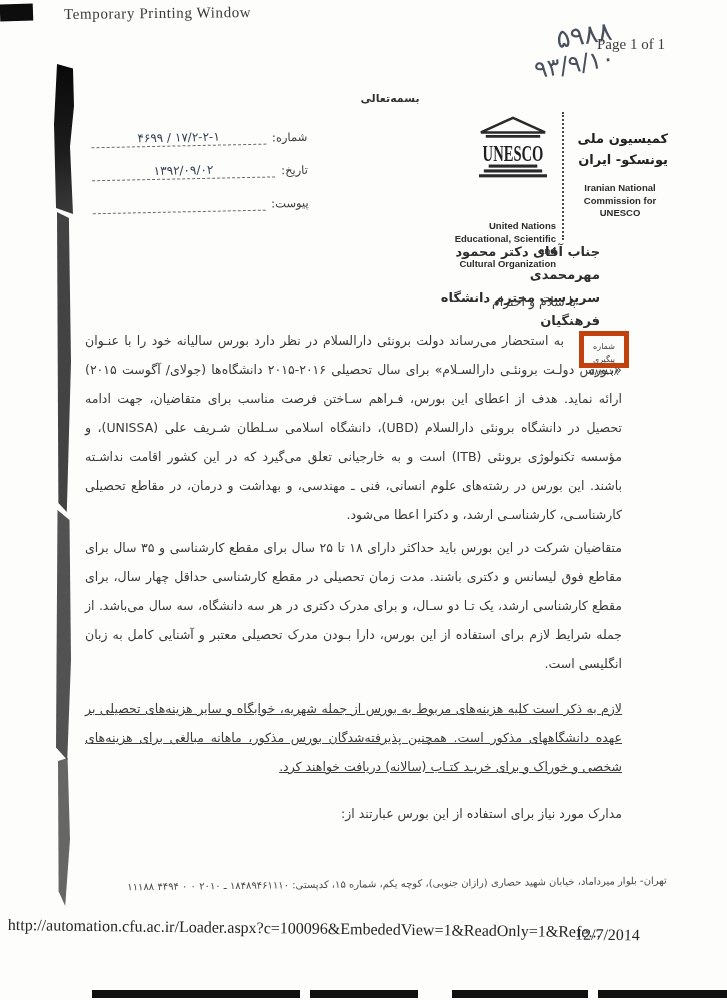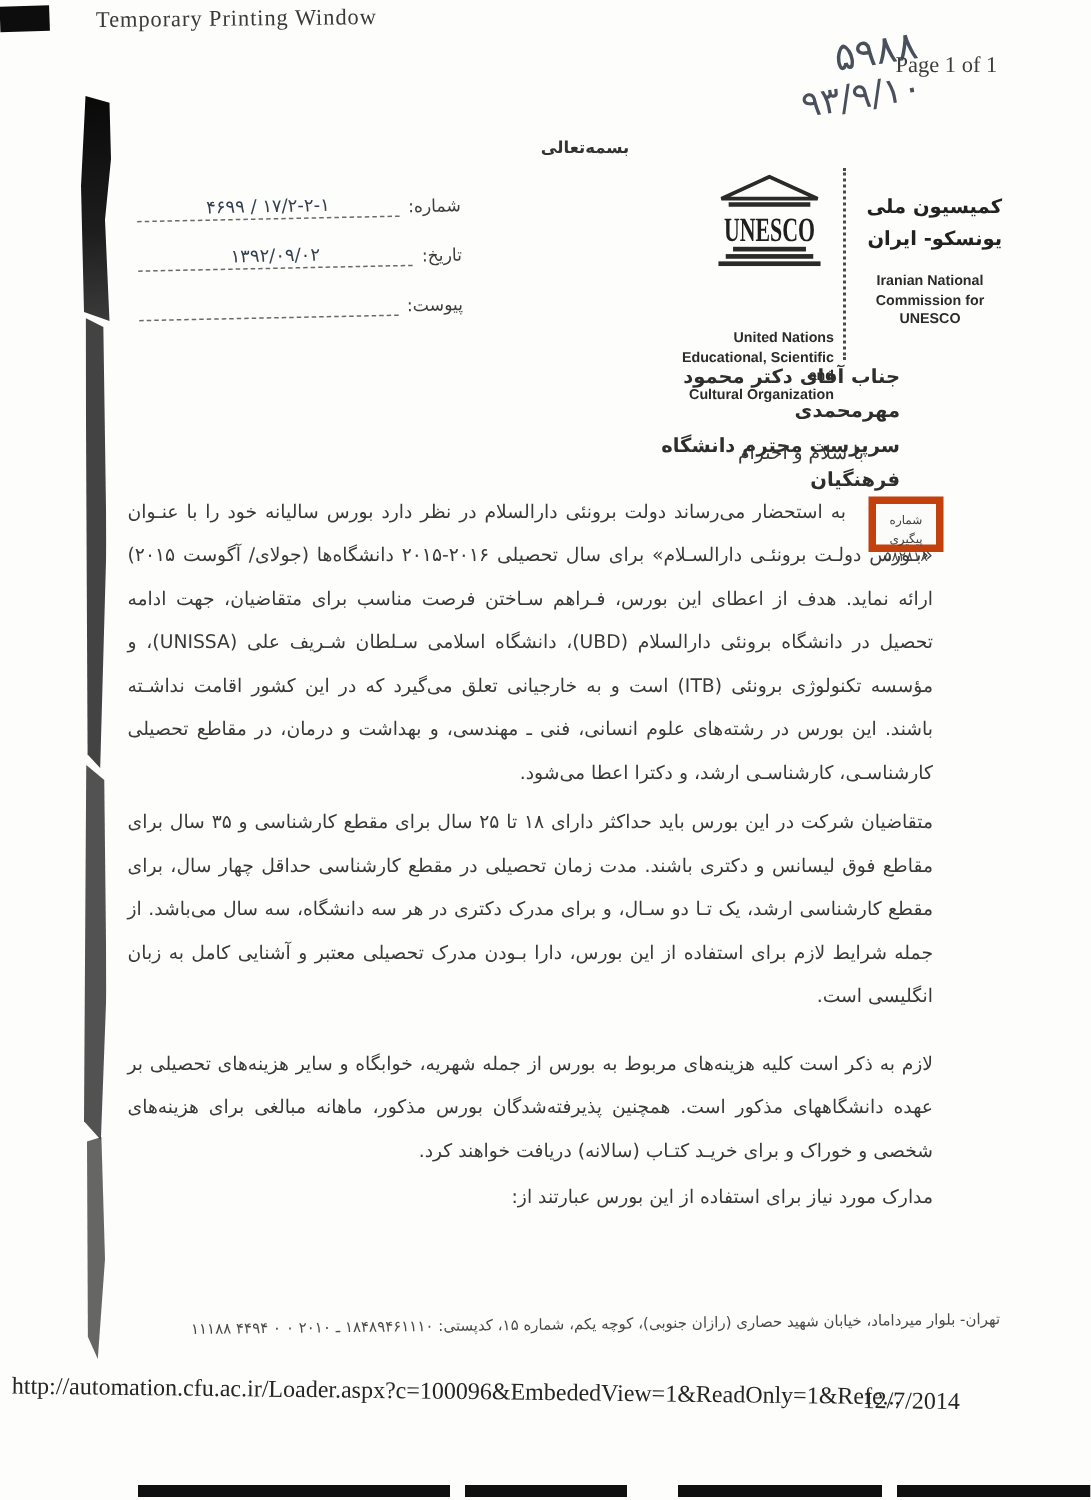--- a/index.html
+++ b/index.html
@@ -54,21 +54,21 @@
   .tracking-box{left:579px;top:331px;width:50px;height:37px;border:5px solid #c2410c;
                 direction:rtl;text-align:center;font-size:8px;line-height:13px;color:#444;
                 padding-top:4px;box-sizing:border-box;background:#fbfbfa;}
   .tracking-box .num{font-size:9px;letter-spacing:1px;}
 
   .body-text{left:85px;top:326px;width:537px;direction:rtl;text-align:justify;
              font-size:12.5px;line-height:29px;color:#3a3a3a;}
   .body-text p{margin:0;}
   .body-text .p1{text-indent:58px;margin-bottom:4px;}
   .body-text .p2{margin-bottom:16px;}
-  .body-text .p3{margin-bottom:4px;}
+  .body-text .p3{margin-bottom:20px;text-decoration:underline;}
   .body-text .p4{line-height:26px;}
 
   .footer-address{left:88px;top:878px;width:618px;direction:rtl;text-align:center;
                   font-size:10px;color:#4a4a4a;white-space:nowrap;transform:rotate(-.7deg);}
 
   .url-line{left:8px;top:916px;font-family:"Liberation Serif",serif;font-size:16px;
             color:#262626;transform:rotate(.7deg);transform-origin:left top;white-space:nowrap;}
   .url-date{left:575px;top:926px;font-family:"Liberation Serif",serif;font-size:16px;
             color:#262626;transform:rotate(.7deg);}
 </style>

